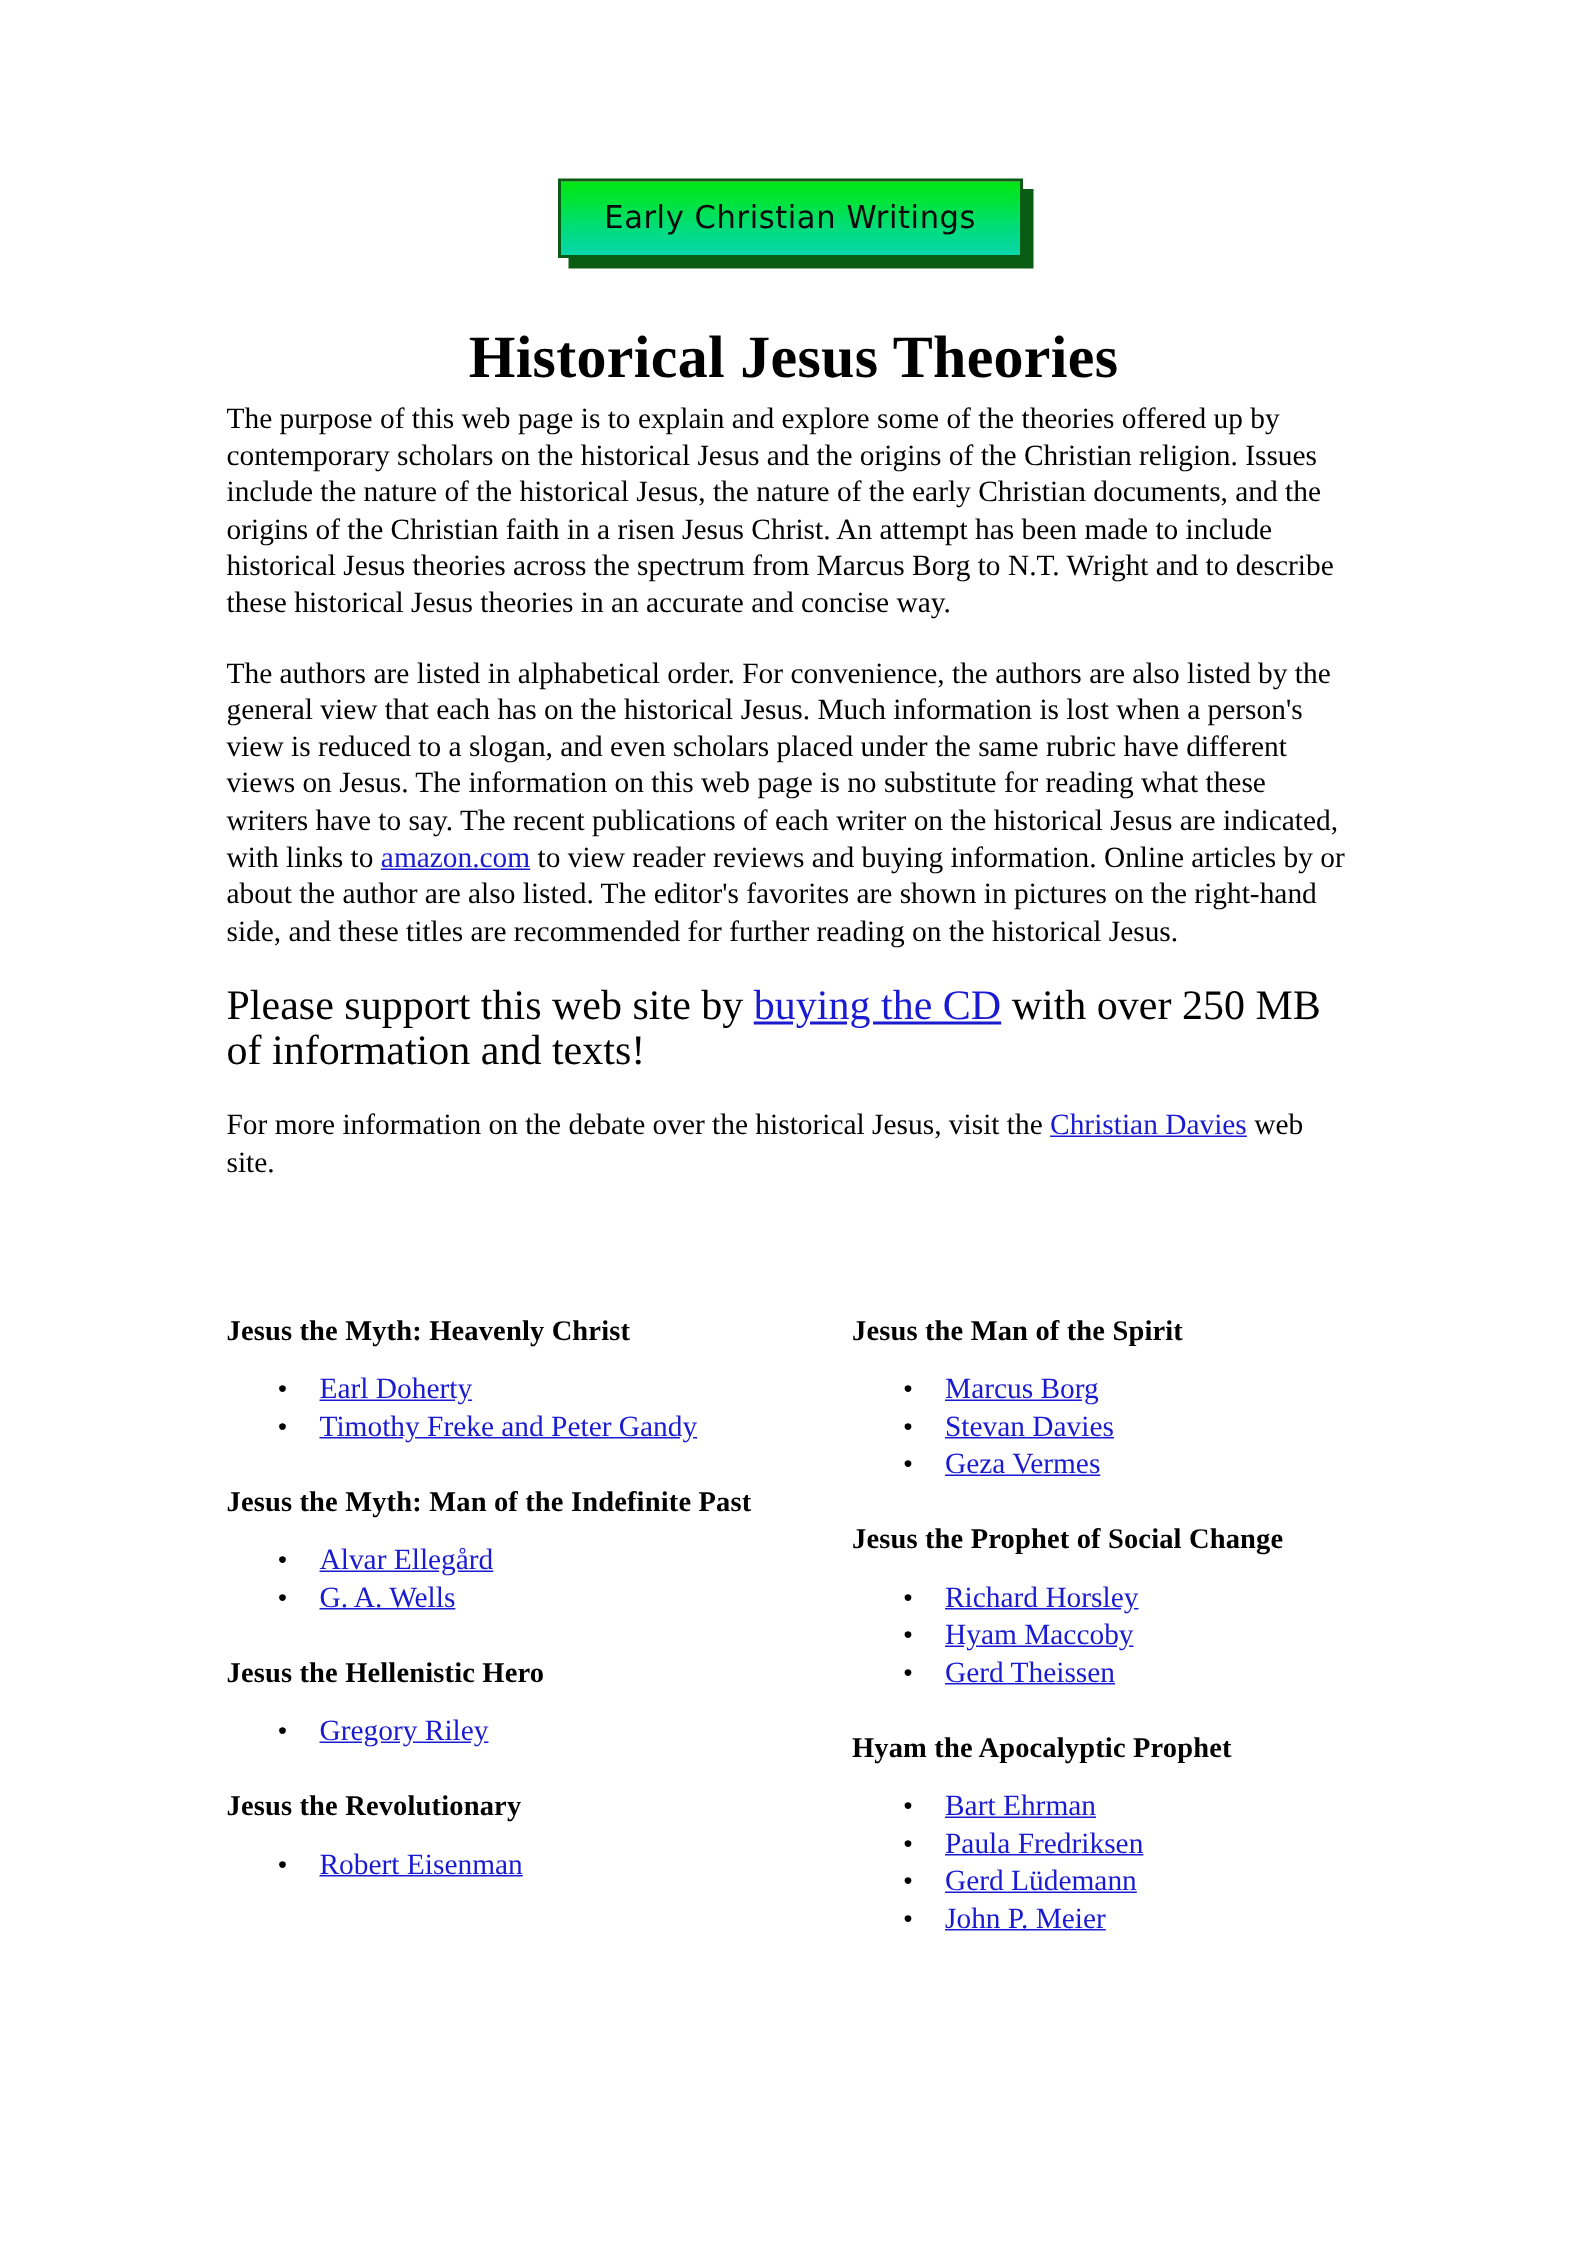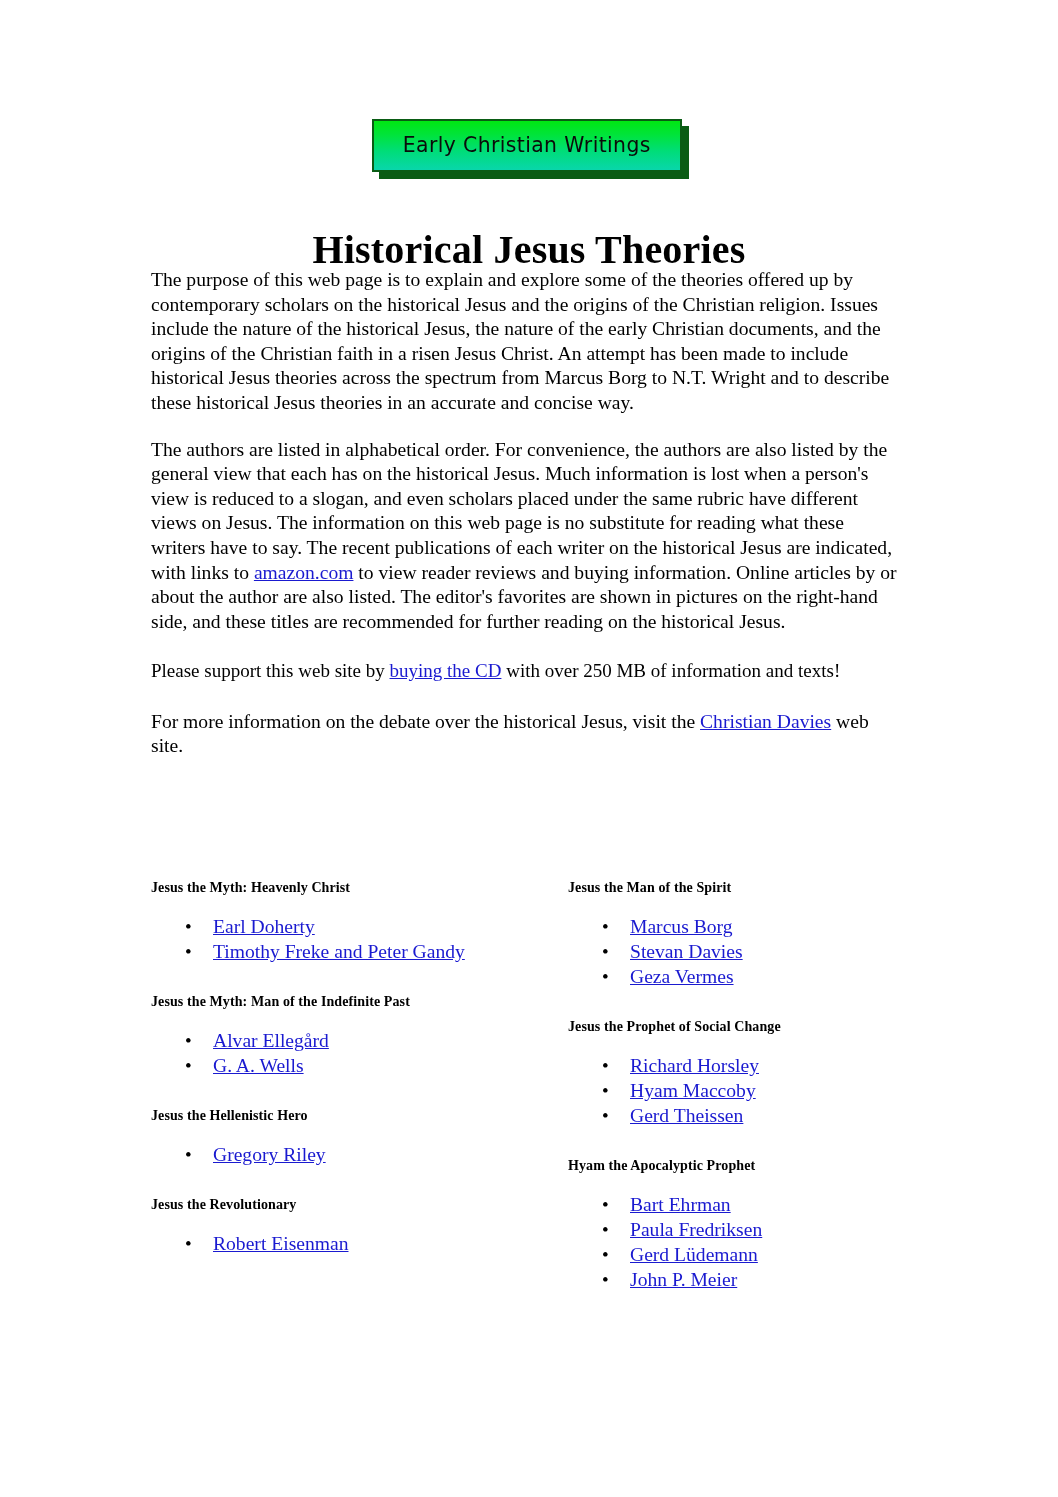--- a/index.html
+++ b/index.html
@@ -66,21 +66,21 @@
     color: #0b0b0b;
     white-space: nowrap;
     line-height: 1;
     transform: scaleX(0.97);
   }
 
   
   .page-title {
     position: absolute;
     left: 0;
-    top: 199px;
+    top: 187px;
     width: 1058px;
     text-align: center;
     font-size: 40px;
     font-weight: bold;
     letter-spacing: 0.2px;
     line-height: 48px;
   }
 
   
   .content {
@@ -89,21 +89,21 @@
     top: 268px;
     width: 752px;
   }
   p.body {
     margin: 0 0 22px 0;
     font-size: 19.6px;
     line-height: 24.6px;
     text-align: left;
   }
   p.body.big {
-    font-size: 19px;
+    font-size: 28px;
     line-height: 29.5px;
     margin-bottom: 24px;
   }
   p.body.tight {
     margin-bottom: 0;
   }
   a.link {
     color: #1a1ad0;
     text-decoration: underline;
   }
@@ -118,21 +118,21 @@
   }
   .col {
     position: absolute;
     top: 0;
   }
   .col-left  { left: 0px;   width: 400px; }
   .col-right { left: 417px; width: 380px; }
 
   h3.group-heading {
     margin: 0;
-    font-size: 14px;
+    font-size: 19px;
     font-weight: bold;
     line-height: 24px;
     letter-spacing: 0.1px;
   }
   ul.author-list {
     margin: 14px 0 26px 0;
     padding: 0 0 0 62px;
     list-style: none;
   }
   ul.author-list li {

